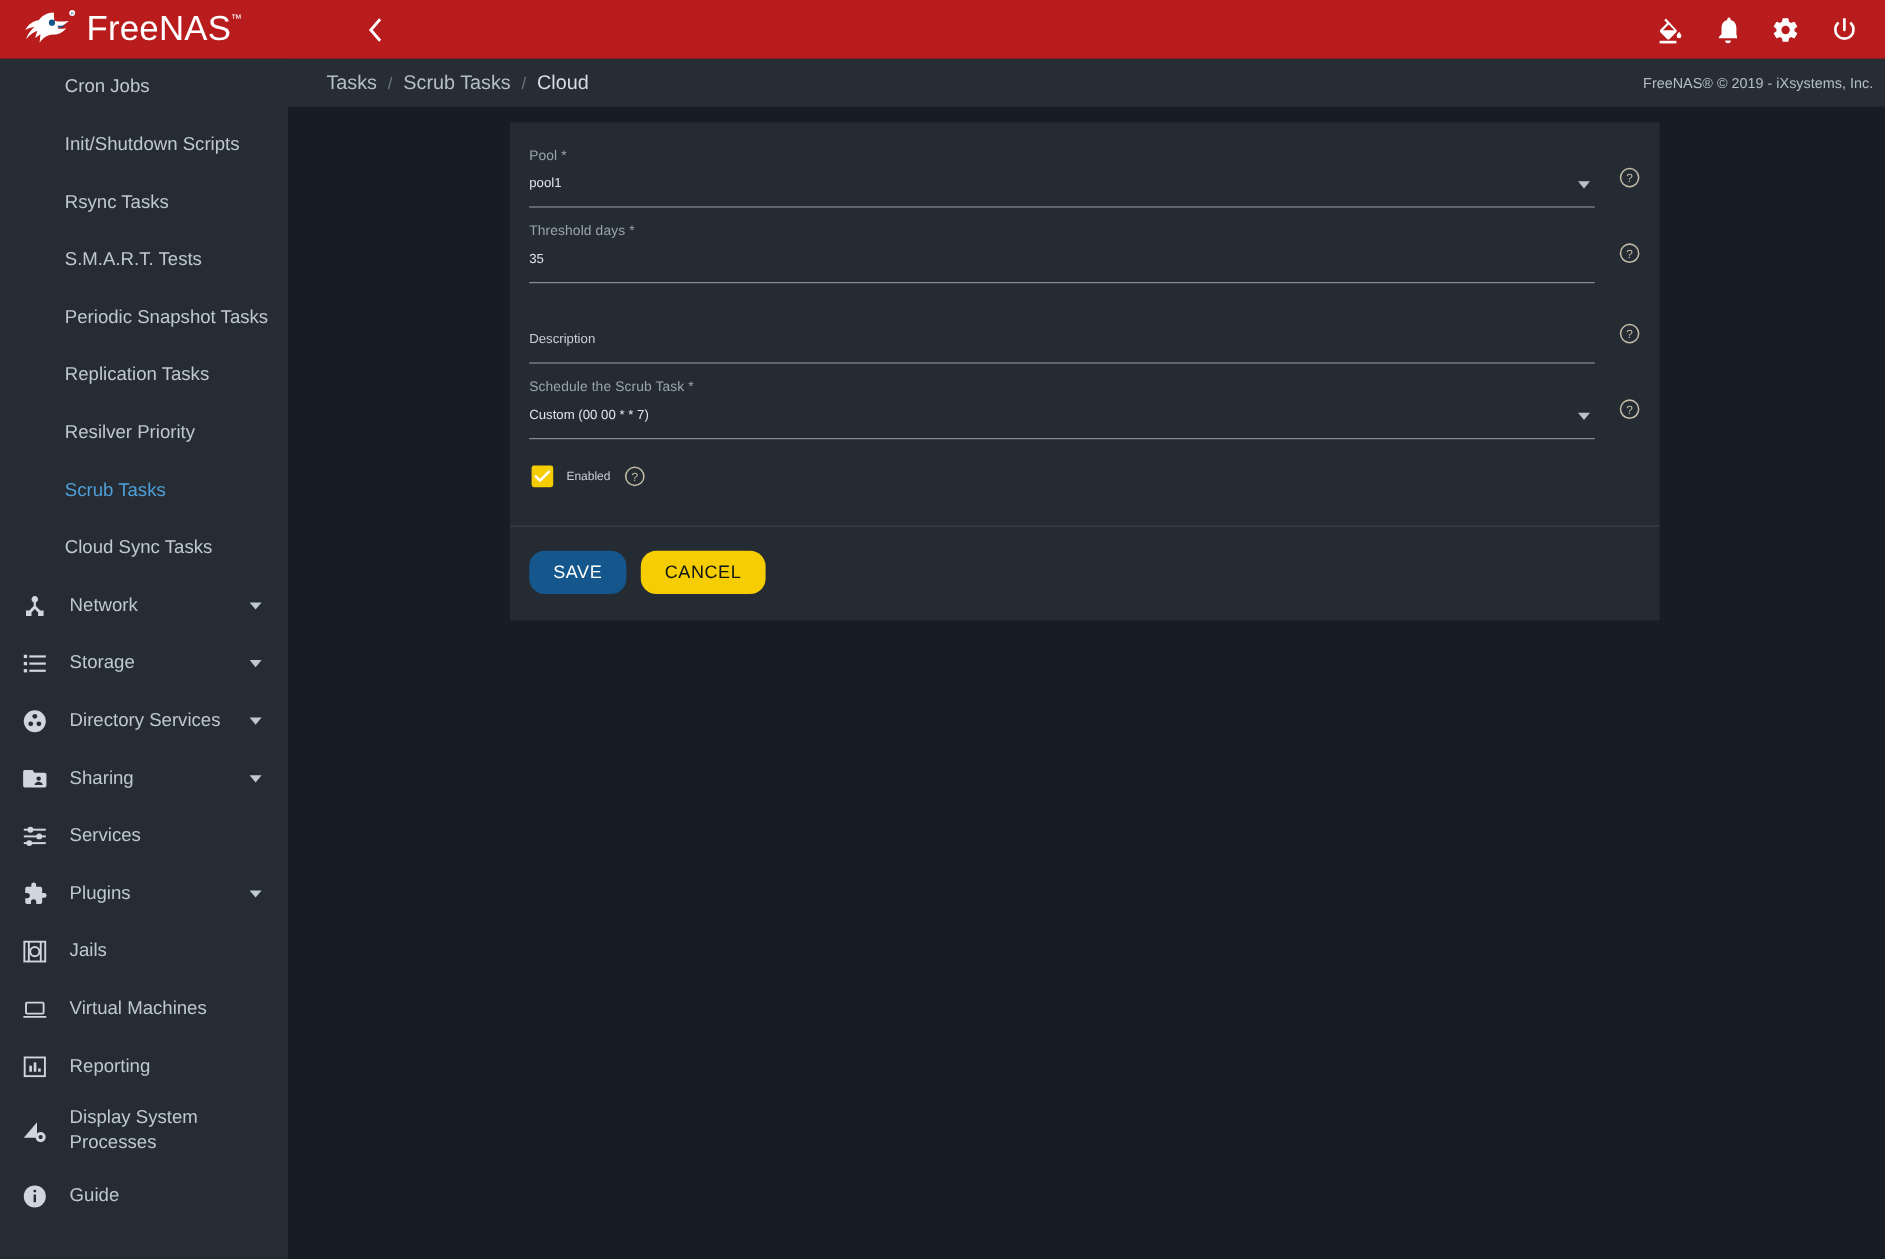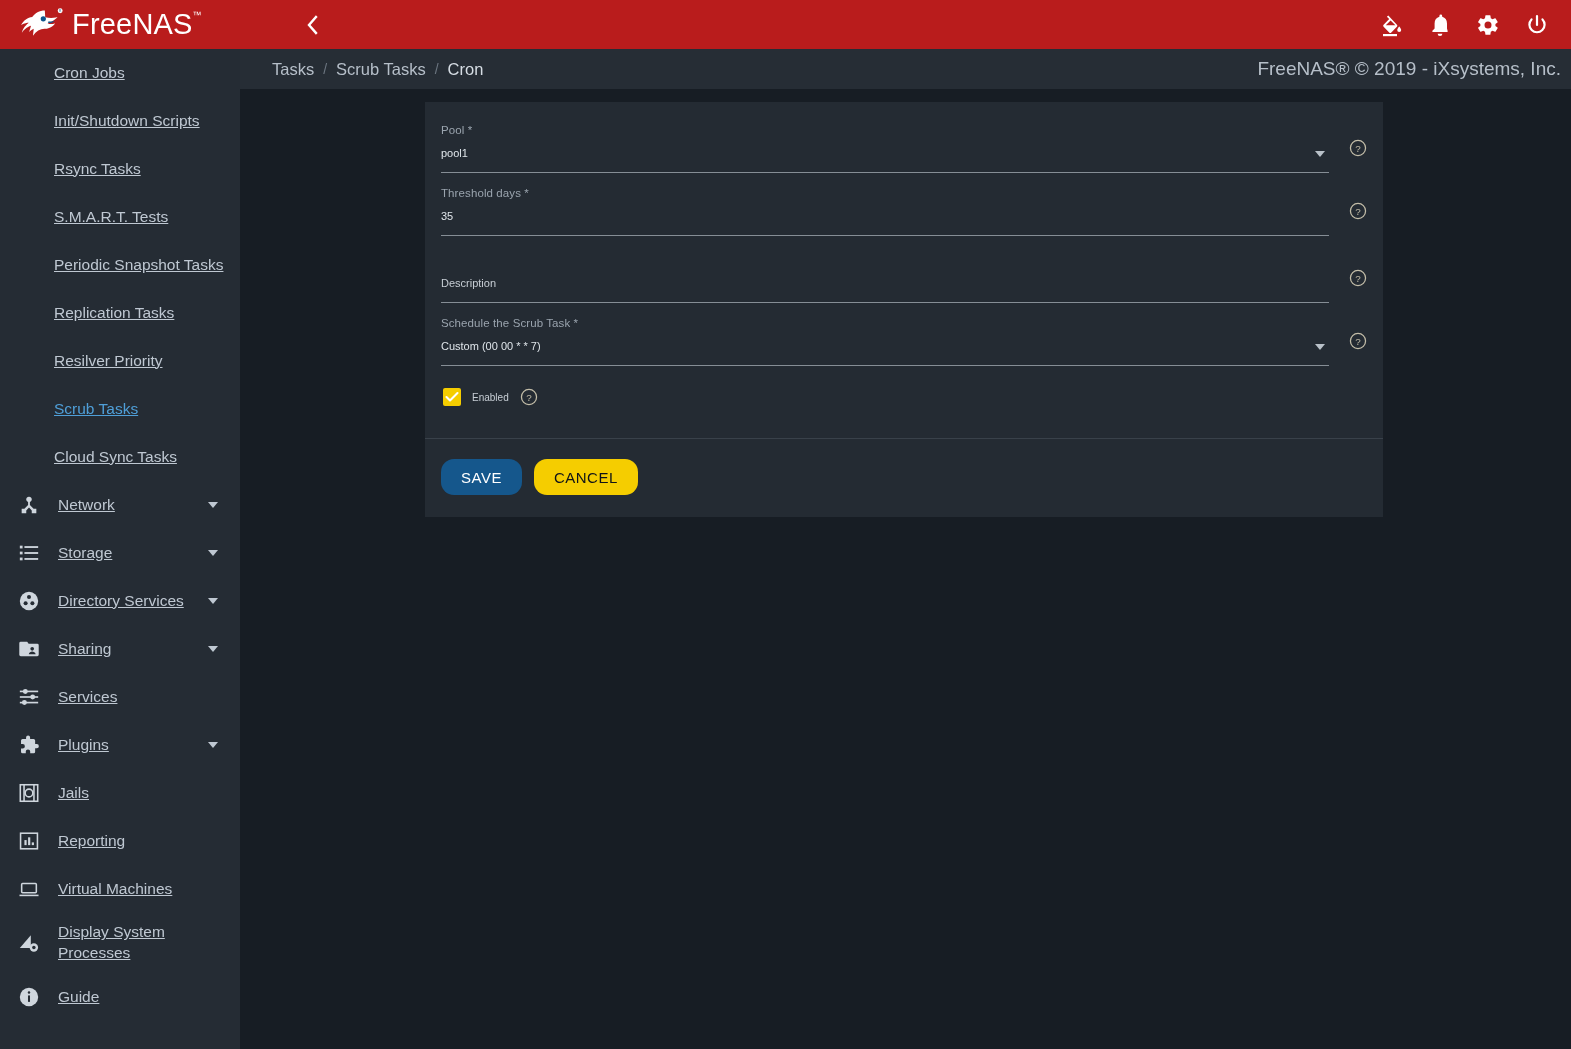--- a/index.html
+++ b/index.html
@@ -44,39 +44,39 @@
   .crumbbar {
     position: absolute; top: 49px; left: 240px; right: 0; height: 40px;
     background: #262d35; display: flex; align-items: center;
     padding: 0 10px 0 32px;
   }
   .crumbs { display: flex; align-items: center; gap: 9px; }
   .crumb { color: #b6bfc9; font-size: 16.5px; }
   .crumb.sep { color: #6c7681; font-size: 14px; }
   .crumb.current { color: #d6dde4; }
   .copyright {
-    margin-left: auto; color: #b6bfc9; font-size: 19px; white-space: nowrap;
+    margin-left: auto; color: #b6bfc9; font-size: 12px; white-space: nowrap;
   }
 
   
   .sidebar {
     position: absolute; top: 49px; left: 0; width: 240px; bottom: 0;
     background: #252c34; overflow: hidden;
   }
   .nav-item {
     display: flex; align-items: center; height: 48px;
     padding-left: 14px; cursor: pointer; color: #bfc8d2;
   }
   .nav-item.sub { padding-left: 54px; height: 48px; }
   .nav-item .ico {
     width: 30px; height: 26px; flex: none; display: flex;
     align-items: center; justify-content: center; margin-right: 14px;
     color: #cfd6dd;
   }
-  .nav-label { font-size: 15.5px; color: #bfc8d2; line-height: 1.35; text-decoration: underline; }
+  .nav-label { font-size: 15.5px; color: #bfc8d2; line-height: 1.35; }
   .nav-item.active .nav-label { color: #4f9fd8; }
   .nav-item .caret {
     margin-left: auto; margin-right: 22px;
     border-left: 5.5px solid transparent; border-right: 5.5px solid transparent;
     border-top: 6px solid #bfc8d2;
   }
   .nav-item.tall { height: 60px; align-items: center; }
 
   
   .main {
@@ -186,21 +186,21 @@
       </div>
     </div>
   </div>
 
   <div class="crumbbar">
     <div class="crumbs">
       <span class="crumb">Tasks</span>
       <span class="crumb sep">/</span>
       <span class="crumb">Scrub Tasks</span>
       <span class="crumb sep">/</span>
-      <span class="crumb current">Cron</span>
+      <span class="crumb current">Cloud</span>
     </div>
     <div class="copyright">FreeNAS® © 2019 - iXsystems, Inc.</div>
   </div>
 
   <nav class="sidebar" id="sidebar">
       <div class="nav-item sub">
         <span class="nav-label">Cron Jobs</span>
       </div>
       <div class="nav-item sub">
         <span class="nav-label">Init/Shutdown Scripts</span>
@@ -301,36 +301,36 @@
             <line x1="6.6" y1="3" x2="6.6" y2="21"></line>
             <line x1="17.4" y1="3" x2="17.4" y2="21"></line>
             <circle cx="12" cy="12" r="4.2"></circle>
           </svg>
         </span>
         <span class="nav-label">Jails</span>
       </div>
       <div class="nav-item">
         <span class="ico">
           <svg width="22" height="22" viewBox="0 0 24 24" fill="none" stroke="currentColor" stroke-width="1.7">
+            <rect x="4" y="6" width="16" height="10" rx="1"></rect>
+            <line x1="1.6" y1="19" x2="22.4" y2="19"></line>
+          </svg>
+        </span>
+        <span class="nav-label">Virtual Machines</span>
+      </div>
+      <div class="nav-item">
+        <span class="ico">
+          <svg width="22" height="22" viewBox="0 0 24 24" fill="none" stroke="currentColor" stroke-width="1.7">
             <rect x="2.8" y="3.5" width="18.4" height="17"></rect>
             <rect x="7" y="11" width="2.4" height="5.5" fill="currentColor" stroke="none"></rect>
             <rect x="11" y="8" width="2.4" height="8.5" fill="currentColor" stroke="none"></rect>
             <rect x="15" y="13.5" width="2.4" height="3" fill="currentColor" stroke="none"></rect>
           </svg>
         </span>
         <span class="nav-label">Reporting</span>
-      </div>
-      <div class="nav-item">
-        <span class="ico">
-          <svg width="22" height="22" viewBox="0 0 24 24" fill="none" stroke="currentColor" stroke-width="1.7">
-            <rect x="4" y="6" width="16" height="10" rx="1"></rect>
-            <line x1="1.6" y1="19" x2="22.4" y2="19"></line>
-          </svg>
-        </span>
-        <span class="nav-label">Virtual Machines</span>
       </div>
       <div class="nav-item tall">
         <span class="ico">
           <svg width="22" height="22" viewBox="0 0 24 24" fill="currentColor">
             <path d="M2 17.5 L14 3.5 V17.5 z"></path>
             <circle cx="17.3" cy="17" r="4.6"></circle>
             <circle cx="17.3" cy="17" r="1.9" fill="#252c34"></circle>
           </svg>
         </span>
         <span class="nav-label">Display System Processes</span>

